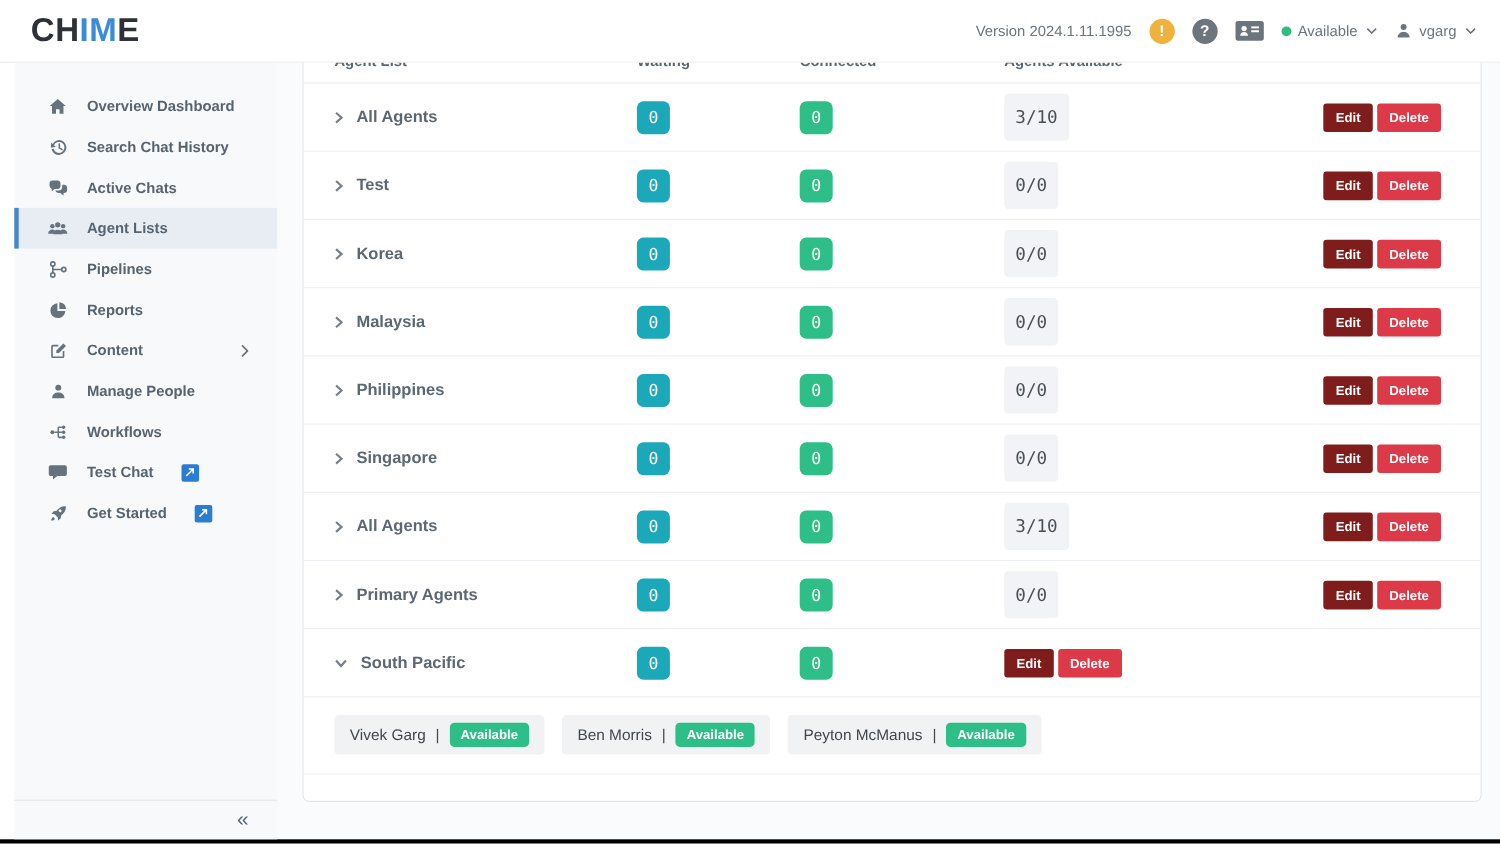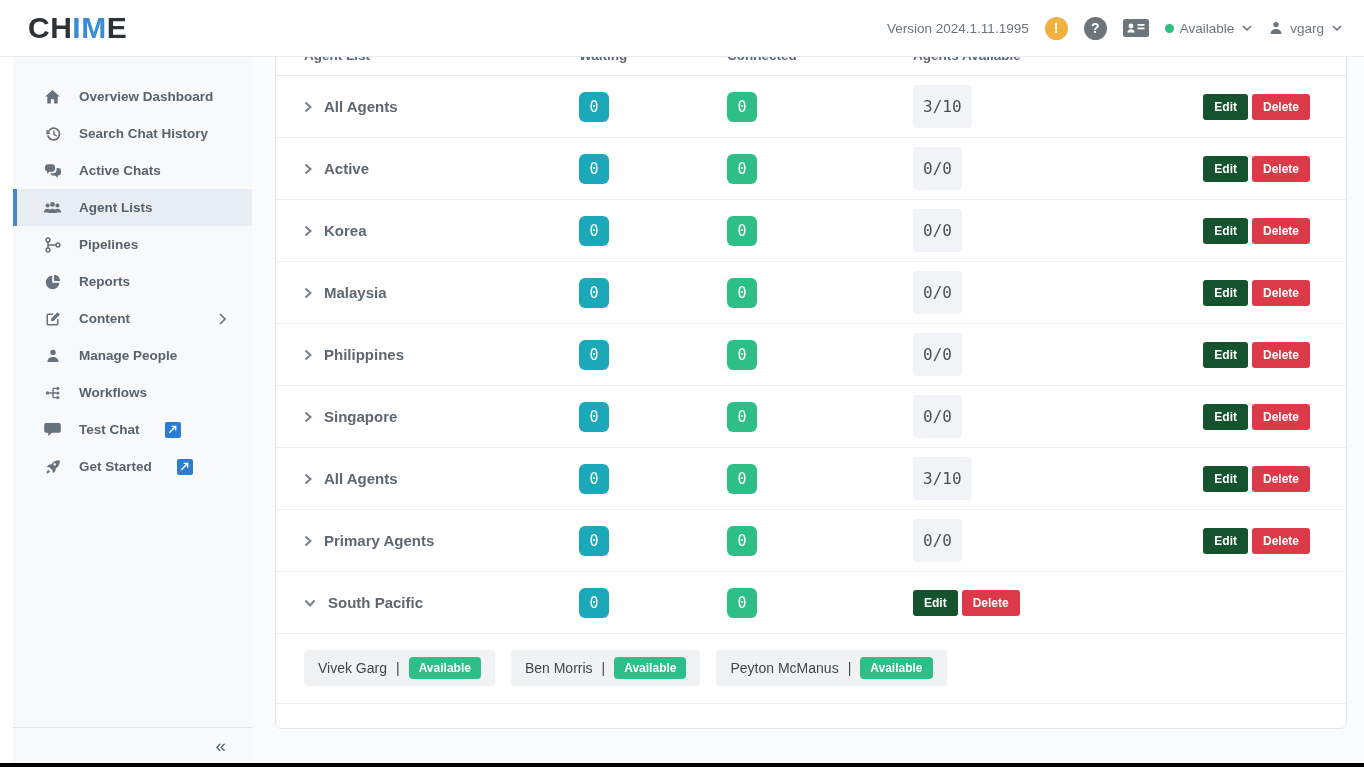--- a/index.html
+++ b/index.html
@@ -54,21 +54,21 @@
   .row-chev { display:flex; flex:none; }
   .badge-count { display:inline-block; min-width:30px; text-align:center; padding:6px 0; border-radius:6px;
                  color:#fff; font-family:"DejaVu Sans Mono", monospace; font-size:15px; }
   .badge-waiting { background:#1ba8b8; }
   .badge-connected { background:#2dbf87; }
   .badge-avail { display:inline-block; background:#f1f3f6; color:#4a5056;
                  font-family:"DejaVu Sans Mono", monospace; font-size:16px; padding:12px 10px; border-radius:4px; }
   .actions { display:flex; gap:4px; }
   .btn { border:none; color:#fff; font-weight:700; font-size:12px; padding:6px 11px; border-radius:3px;
          font-family:inherit; cursor:pointer; }
-  .btn-edit { background:#14532d; }
+  .btn-edit { background:#7f1d1d; }
   .btn-delete { background:#dc3a48; }
 
   .chips-row { padding:16px 28px 17px; border-bottom:1px solid #edeff2; display:flex; gap:16px; }
   .chip { display:inline-flex; align-items:center; gap:9px; background:#f1f2f4; border-radius:4px;
           padding:7px 14px; font-size:14px; color:#40464d; }
   .chip-status { background:#2dbf87; color:#fff; font-size:12px; font-weight:700; padding:4px 10px;
                  border-radius:4px; }
   .card-footer { height:24px; }
 
   .bottom-bar { height:4px; flex:none; background:#000; }
@@ -288,21 +288,21 @@
             </span>
         </div>
 
         <div class="trow">
           <span class="name-cell">
             <span class="row-chev">
                 <svg width="8" height="12" viewBox="0 0 8 12">
                   <polyline points="1.5,1.5 6.5,6 1.5,10.5" fill="none" stroke="#77808a" stroke-width="2"></polyline>
                 </svg>
               </span>
-            <span>Active</span>
+            <span>Test</span>
           </span>
           <span><span class="badge-count badge-waiting">0</span></span>
           <span><span class="badge-count badge-connected">0</span></span>
           <span><span class="badge-avail">0/0</span></span>
           <span class="actions">
               <button class="btn btn-edit">Edit</button>
               <button class="btn btn-delete">Delete</button>
             </span>
         </div>
 

